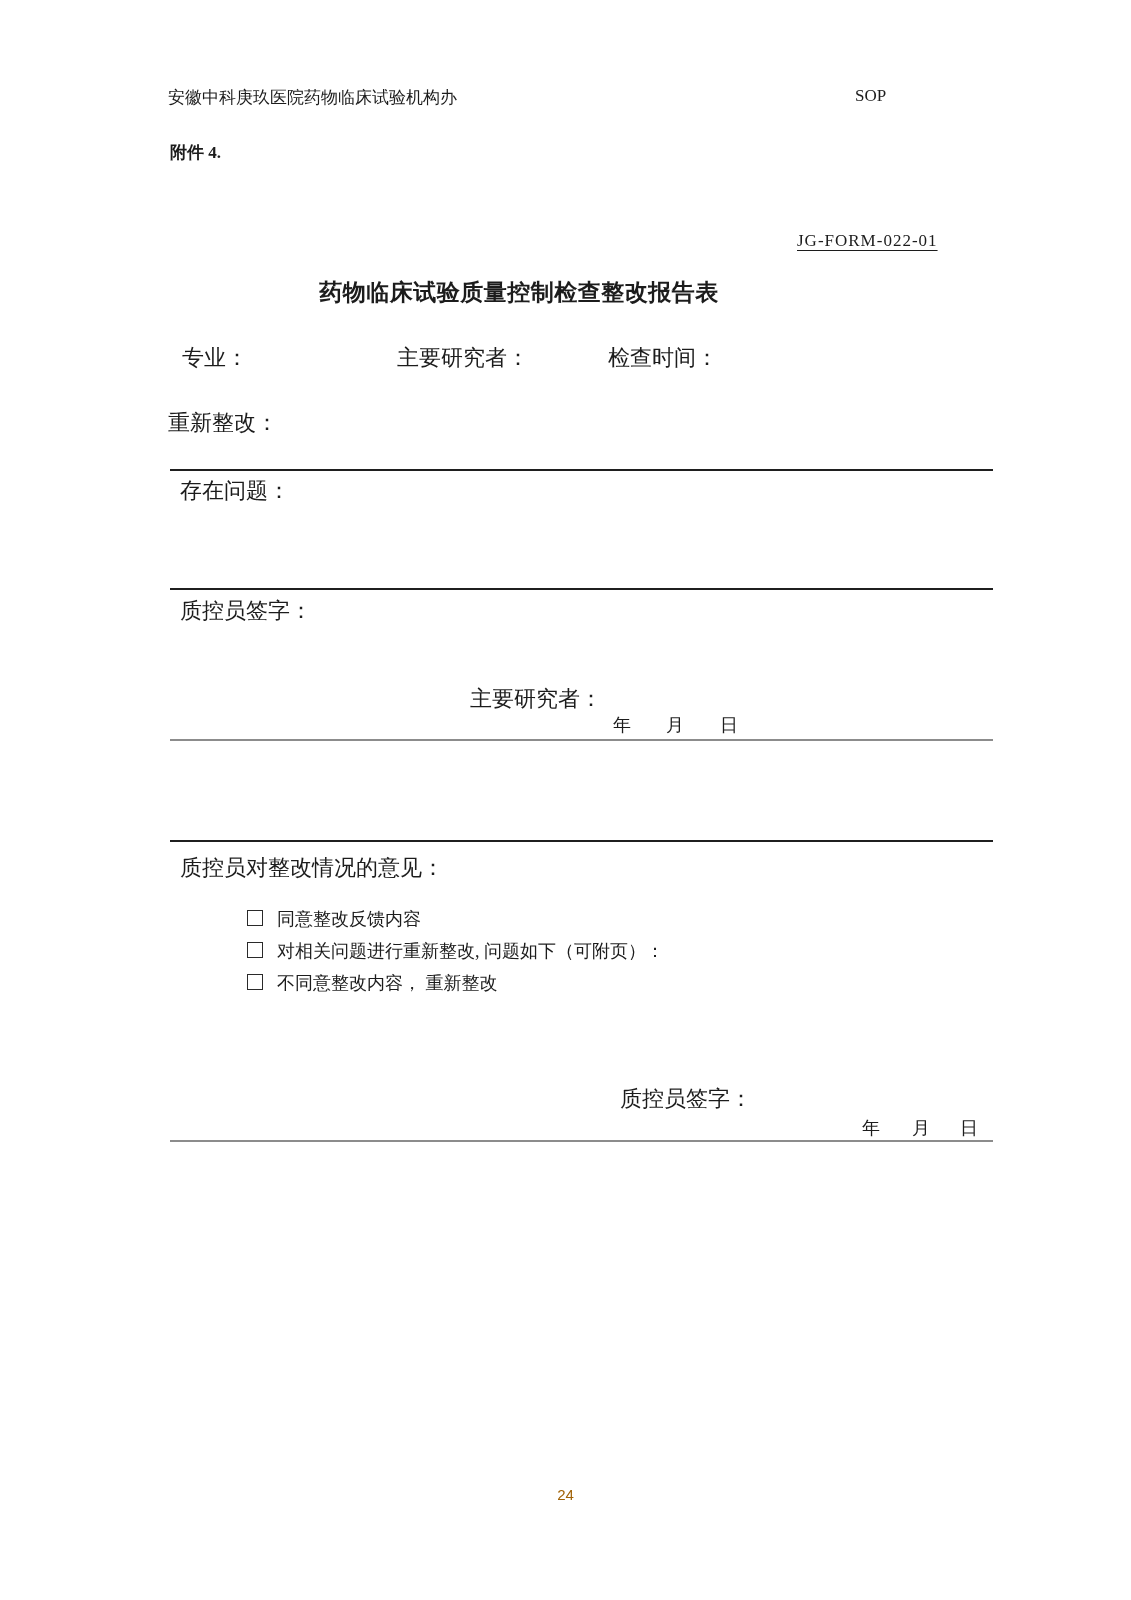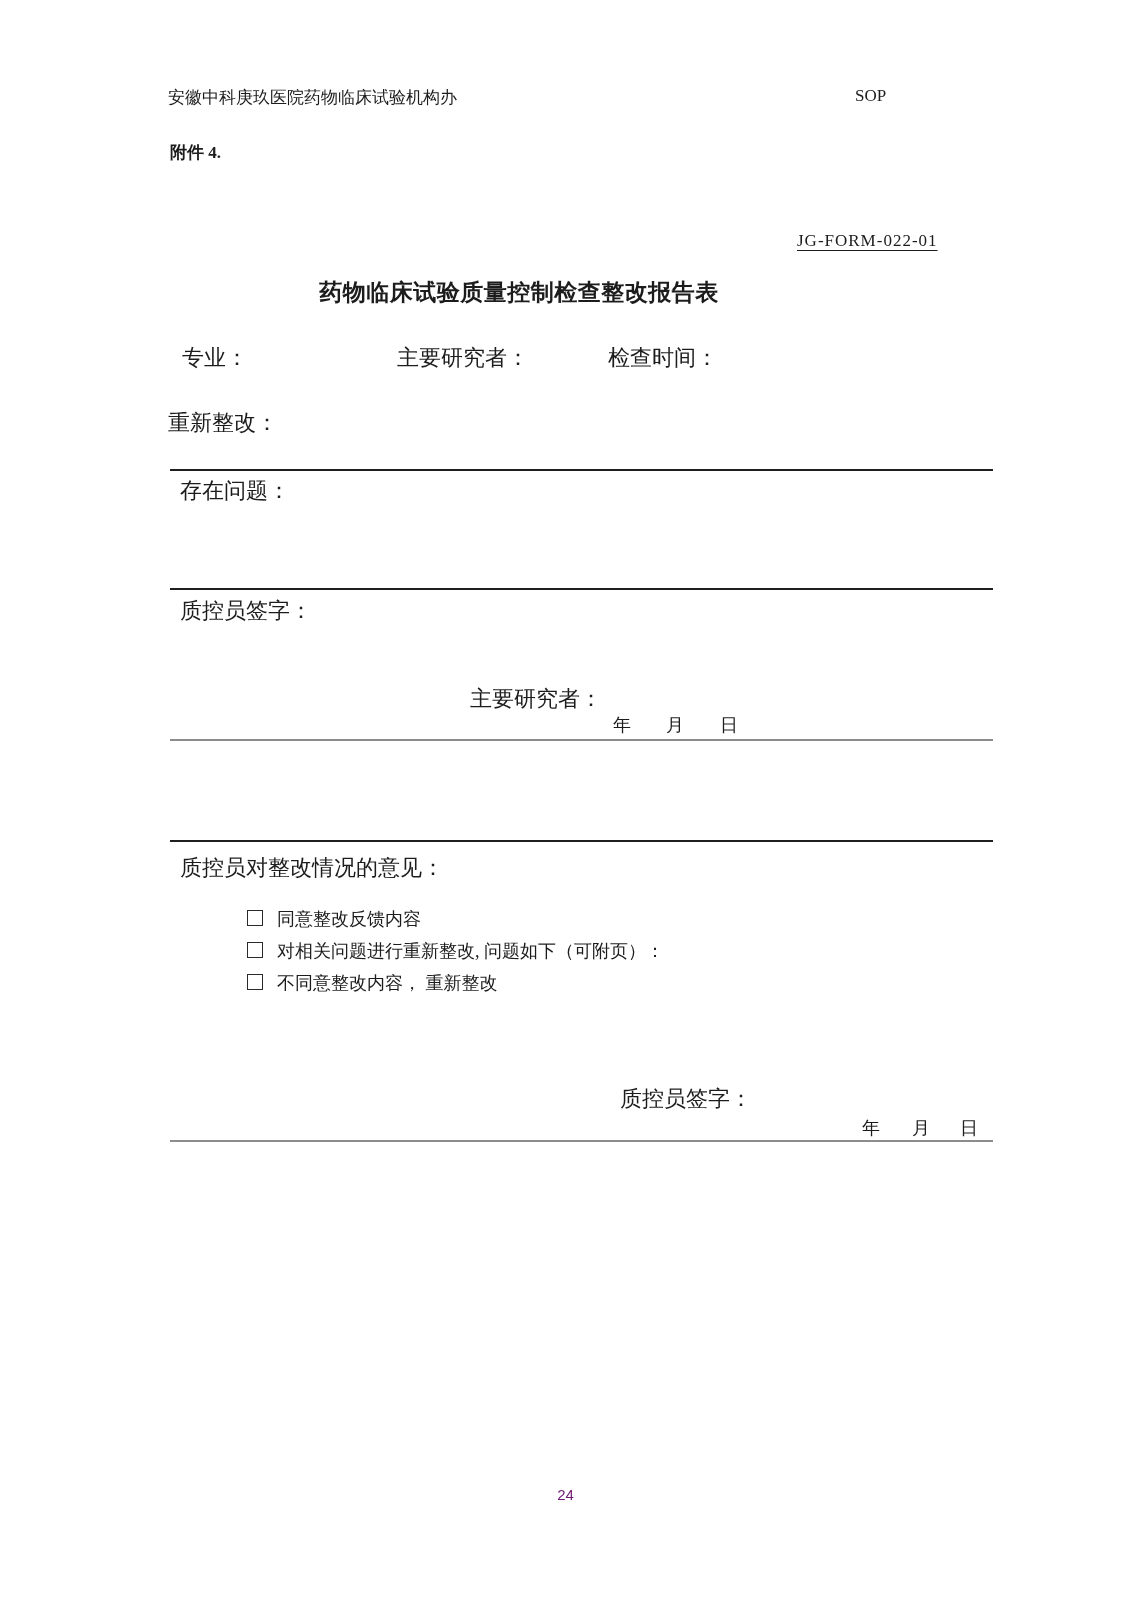--- a/index.html
+++ b/index.html
@@ -37,21 +37,21 @@
                   width: 14px; height: 14px;
                   border: 1.5px solid #2a2a2a; background: #ffffff; }
   .checkbox-label { position: absolute; left: 30px; top: 0;
                     font-size: 18px; white-space: nowrap; }
 
   .date-group { display: flex; font-size: 18px; }
   .date-group span { display: inline-block; }
 
   .page-number { left: 0; width: 1131px; text-align: center;
                  font-family: "Liberation Sans", "DejaVu Sans", sans-serif;
-                 font-size: 15px; color: #701a75; }
+                 font-size: 15px; color: #a16207; }
 </style>
 </head>
 <body>
 
 <div class="page">
 
   <div class="abs header-text" style="left:168px; top:86px;">安徽中科庚玖医院药物临床试验机构办</div>
   <div class="abs header-text" style="left:855px; top:86px;">SOP</div>
 
   <div class="abs attachment" style="left:170px; top:141px;">附件 4.</div>

